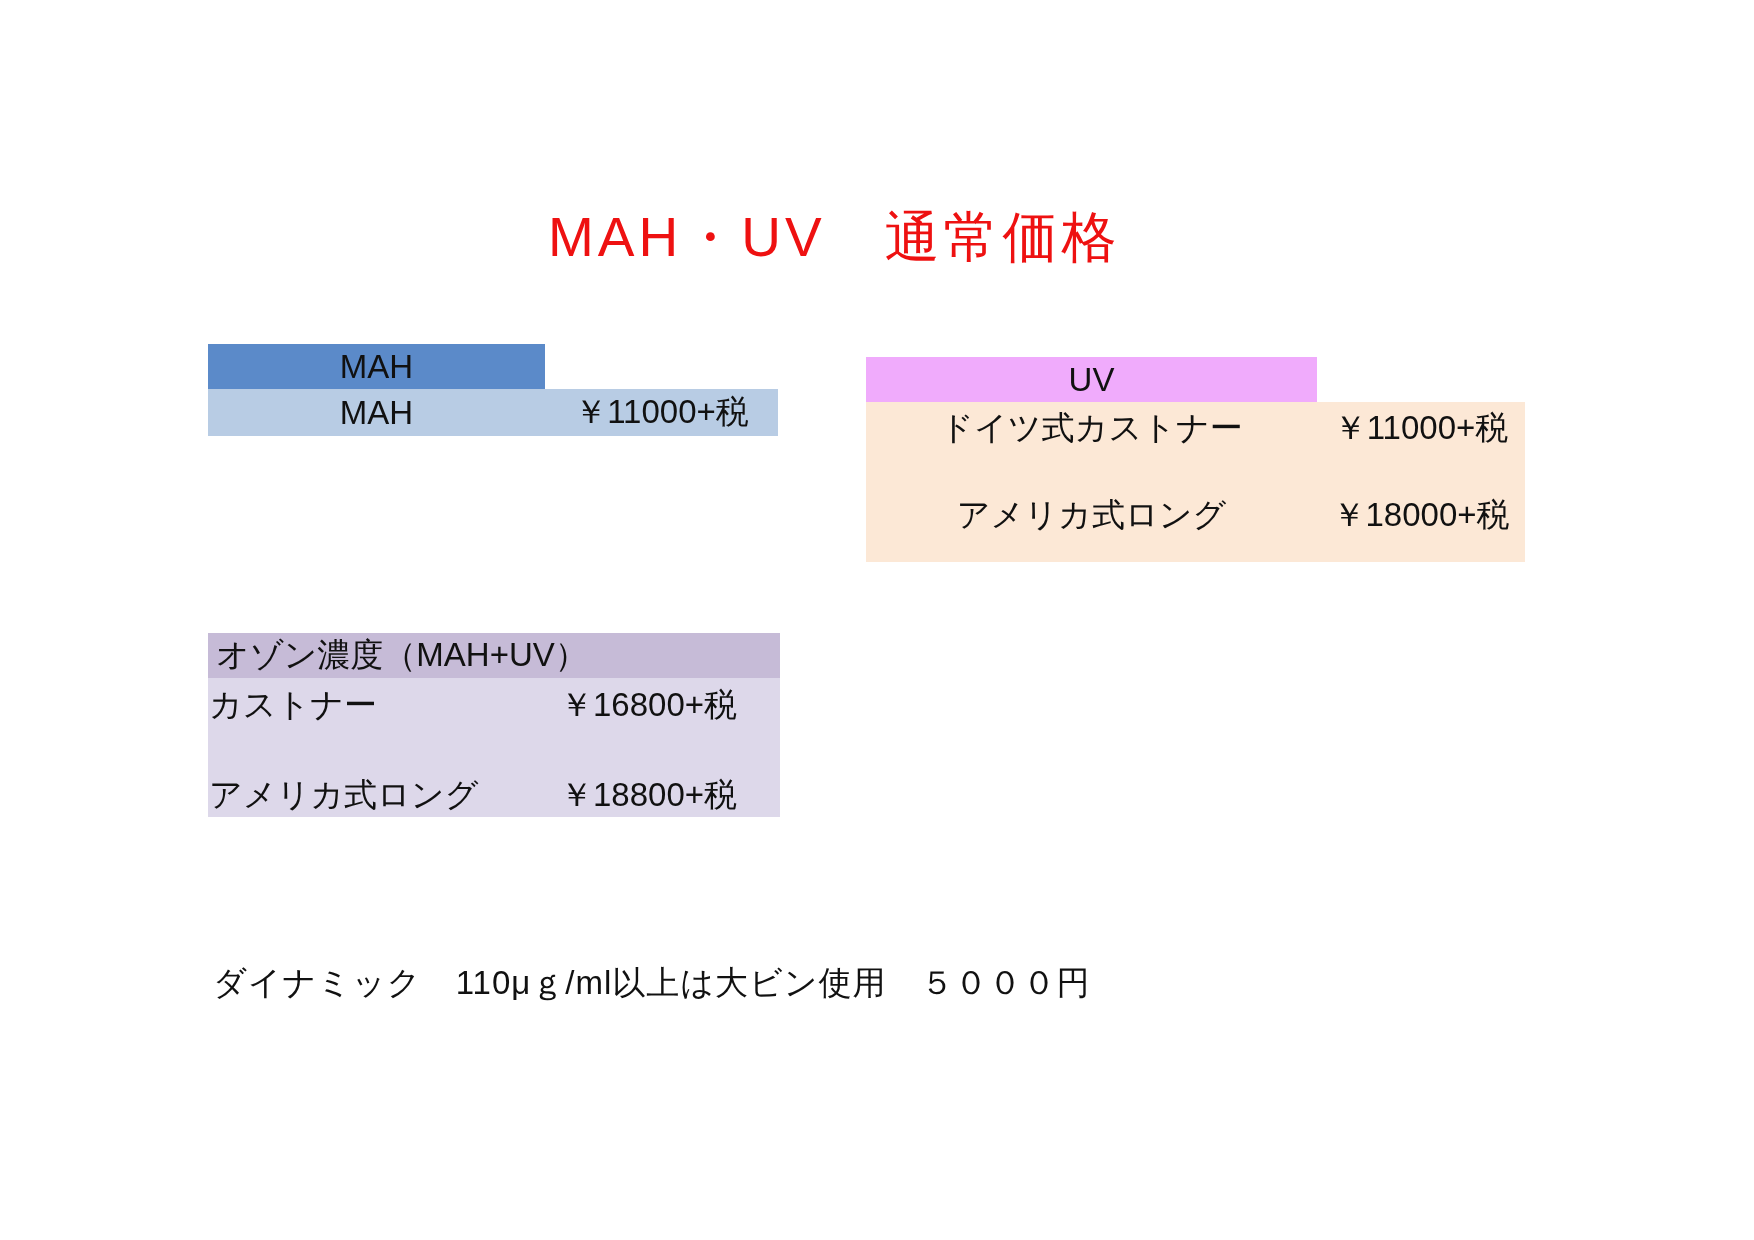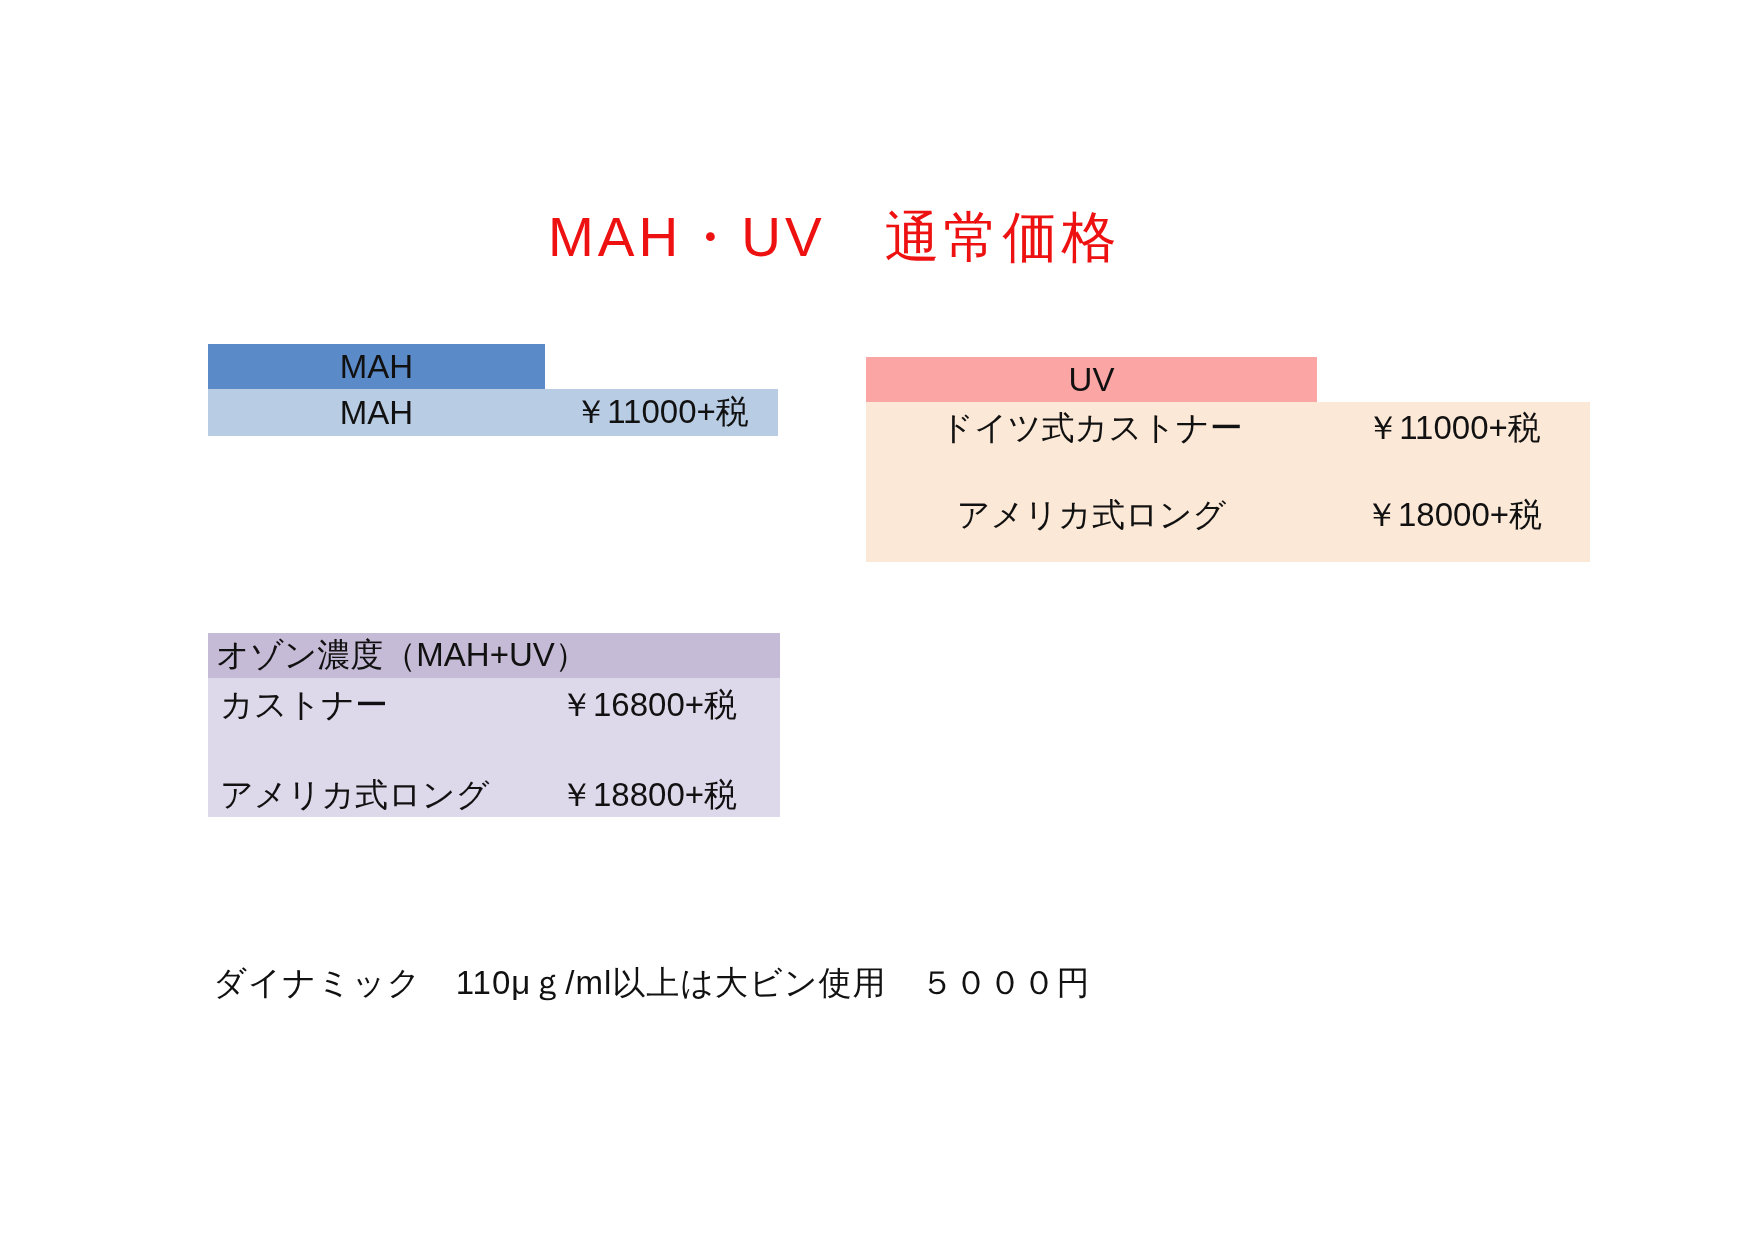--- a/index.html
+++ b/index.html
@@ -28,31 +28,31 @@
   }
   .tbl-header.left-align{justify-content:flex-start;padding-left:8px;}
   .tbl-body{box-sizing:border-box;}
   .tbl-row{
     position:absolute;left:0;
     display:flex;align-items:center;
     width:100%;
     font-size:33px;
   }
   .cell{display:flex;align-items:center;justify-content:center;box-sizing:border-box;white-space:nowrap;}
-  .cell.left{justify-content:flex-start;padding-left:12px;}
+  .cell.left{justify-content:flex-start;padding-left:1px;}
   
   .mah-table{left:208px;top:344px;width:570px;}
   .mah-header{width:337px;height:45px;}
   .mah-row{position:relative;width:570px;height:47px;display:flex;align-items:center;font-size:33px;}
   .mah-name{width:337px;}
   .mah-price{flex:1;}
   
   .uv-table{left:866px;top:357px;width:659px;}
   .uv-header{width:451px;height:45px;}
-  .uv-body{position:relative;width:724px;height:160px;}
+  .uv-body{position:relative;width:659px;height:160px;}
   .uv-row{height:40px;}
   .uv-row.r1{top:6px;}
   .uv-row.r2{top:93px;}
   .uv-name{width:451px;}
   .uv-price{flex:1;}
   
   .dyn-table{left:208px;top:633px;width:572px;}
   .dyn-header{width:572px;height:45px;}
   .dyn-body{position:relative;width:572px;height:139px;}
   .dyn-row{height:40px;}
@@ -75,21 +75,21 @@
 
 <div class="abs mah-table">
   <div class="tbl-header mah-header" style="background-color: rgb(91, 138, 201);">MAH</div>
   <div class="mah-row" style="background-color: rgb(184, 204, 228);">
     <div class="cell mah-name">MAH</div>
     <div class="cell mah-price">￥11000+税</div>
   </div>
 </div>
 
 <div class="abs uv-table">
-  <div class="tbl-header uv-header" style="background-color: #fca5a5;">UV</div>
+  <div class="tbl-header uv-header" style="background-color: #f0abfc;">UV</div>
   <div class="tbl-body uv-body" style="background-color: rgb(252, 232, 214);">
     <div class="tbl-row uv-row r1">
       <div class="cell uv-name">ドイツ式カストナー</div>
       <div class="cell uv-price">￥11000+税</div>
     </div>
     <div class="tbl-row uv-row r2">
       <div class="cell uv-name">アメリカ式ロング</div>
       <div class="cell uv-price">￥18000+税</div>
     </div>
   </div>

